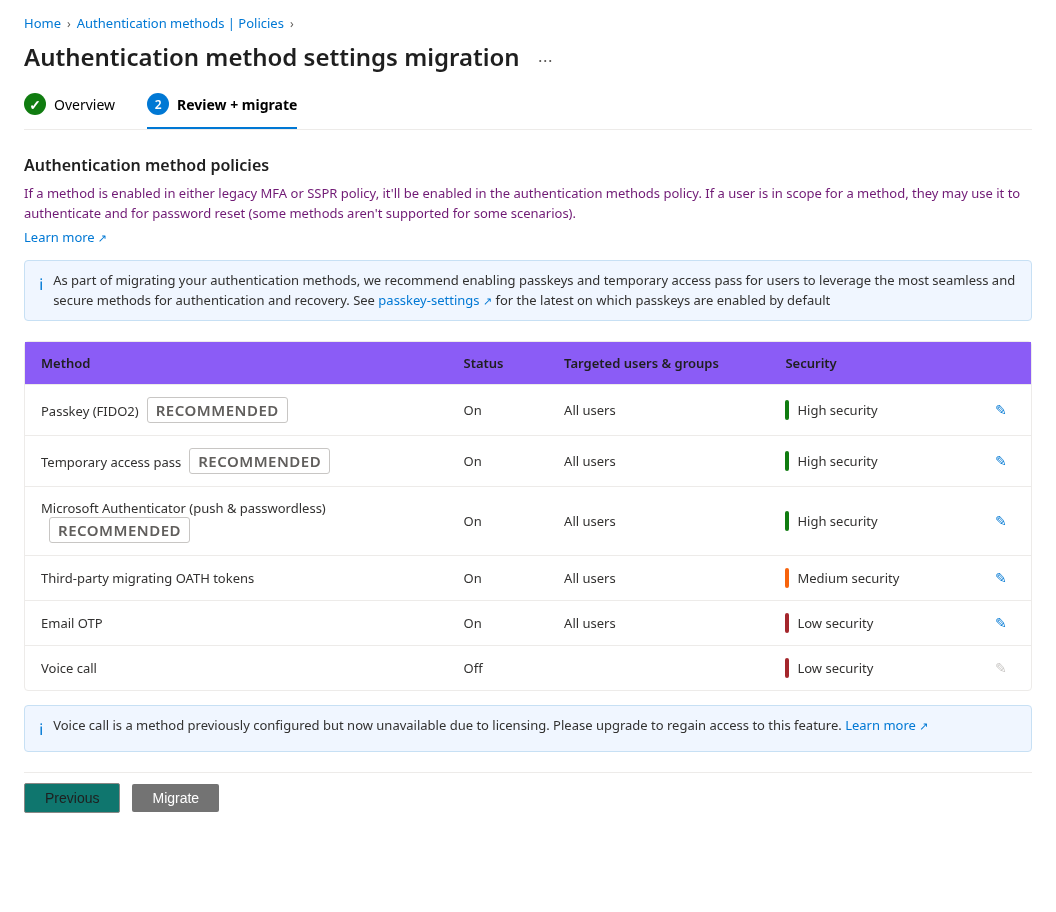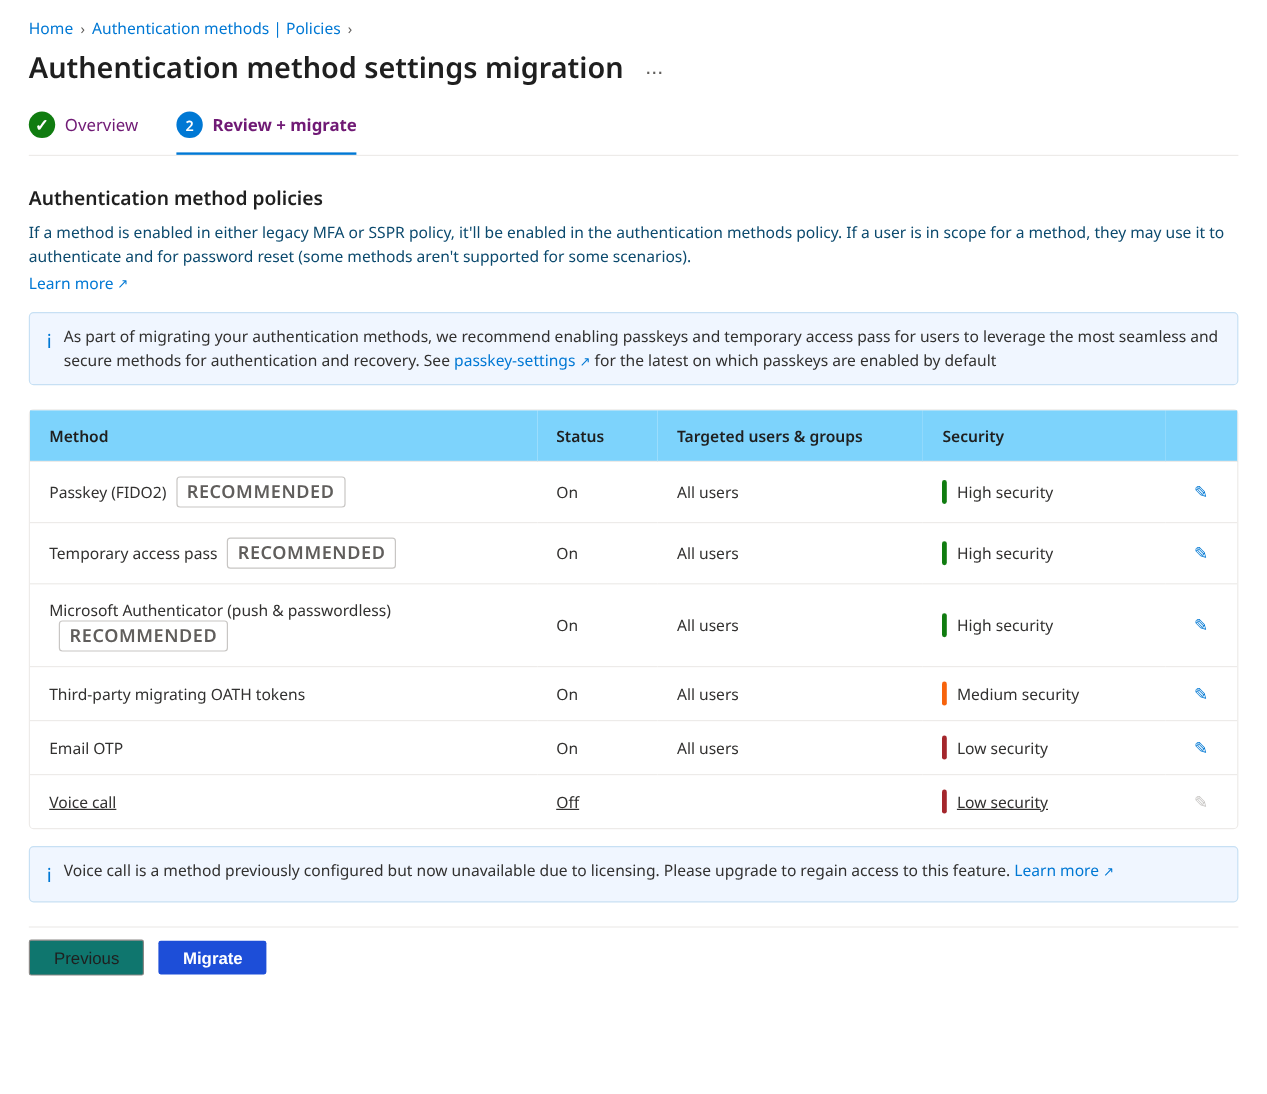--- a/index.html
+++ b/index.html
@@ -72,33 +72,33 @@
       background: #107c10;
       color: #fff;
     }
     .step-circle.current {
       background: #0078d4;
       color: #fff;
     }
     .step-label {
       font-size: 14px;
       font-weight: 400;
-      color: #701a75;
+      color: #000000;
     }
     .step.active .step-label {
       font-weight: 700;
     }
     .section-title {
       font-size: 16px;
       font-weight: 600;
       margin-bottom: 8px;
     }
     .section-desc {
       font-size: 13px;
-      color: #0c4a6e;
+      color: #701a75;
       line-height: 1.5;
       margin-bottom: 4px;
     }
     .learn-more-link {
       color: #0078d4;
       text-decoration: none;
       font-size: 13px;
       display: inline-flex;
       align-items: center;
       gap: 3px;
@@ -129,40 +129,39 @@
     .table-container {
       border: 1px solid #edebe9;
       border-radius: 4px;
       margin-bottom: 14px;
     }
     table {
       width: 100%;
       border-collapse: collapse;
     }
     thead tr {
-      background: #7dd3fc;
+      background: #8b5cf6;
     }
     th {
       text-align: left;
       padding: 12px 16px;
       font-size: 13px;
       font-weight: 600;
       color: #1f1f1f;
       border-bottom: 1px solid #edebe9;
     }
     td {
       padding: 12px 16px;
       font-size: 13px;
       color: #323130;
       border-bottom: 1px solid #edebe9;
       vertical-align: middle;
     }
     tr:last-child td {
       border-bottom: none;
-      text-decoration: underline;
     }
     .badge {
       display: inline-block;
       padding: 2px 8px;
       border: 1px solid #c8c6c4;
       border-radius: 3px;
       font-size: 15px;
       font-weight: 600;
       color: #605e5c;
       letter-spacing: 0.5px;
@@ -229,26 +228,25 @@
       border: 1px solid #8a8886;
       background: #0f766e;
       color: #1f1f1f;
       font-size: 14px;
       cursor: pointer;
       border-radius: 2px;
     }
     .btn-migrate {
       padding: 6px 20px;
       border: none;
-      background: #1d4ed8;
+      background: #737373;
       color: #fff;
       font-size: 14px;
       cursor: pointer;
       border-radius: 2px;
-      font-weight: bold;
     }
     .checkmark { font-size: 14px; }
   </style>
 </head>
 <body>
 
 
 
 
 <div class="breadcrumb">

